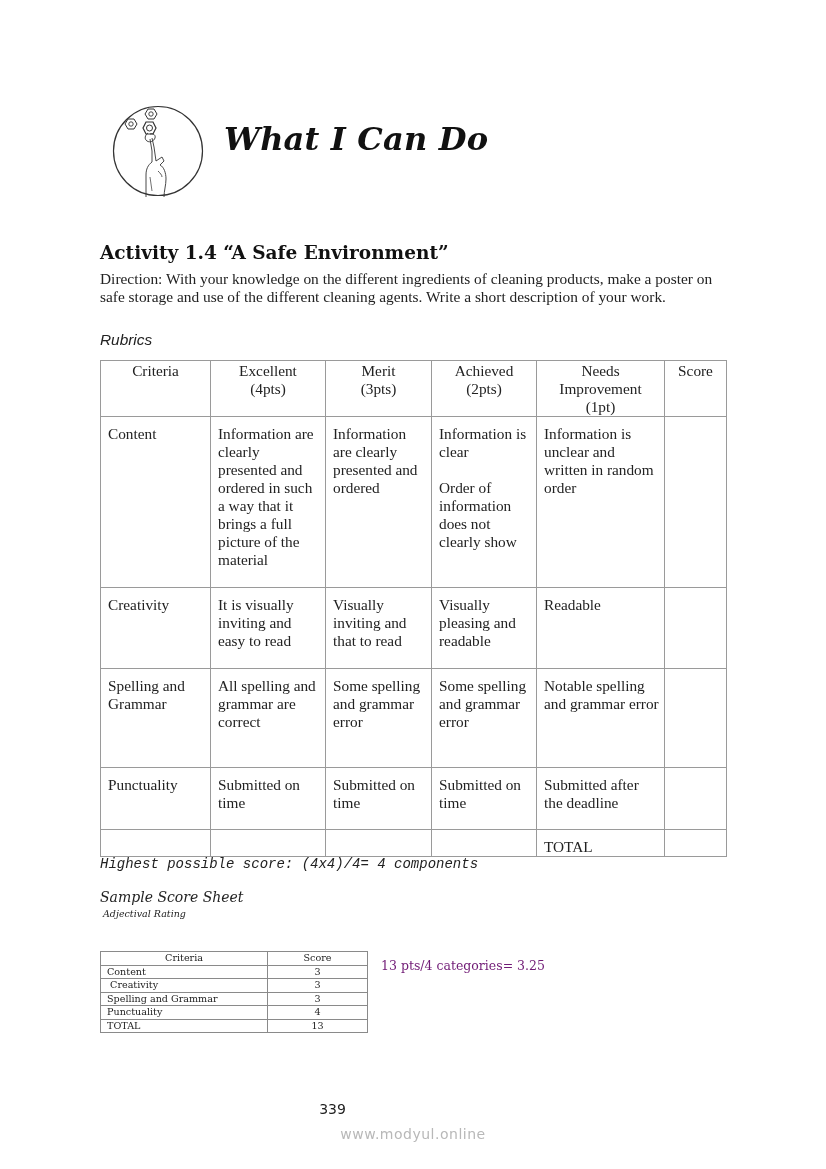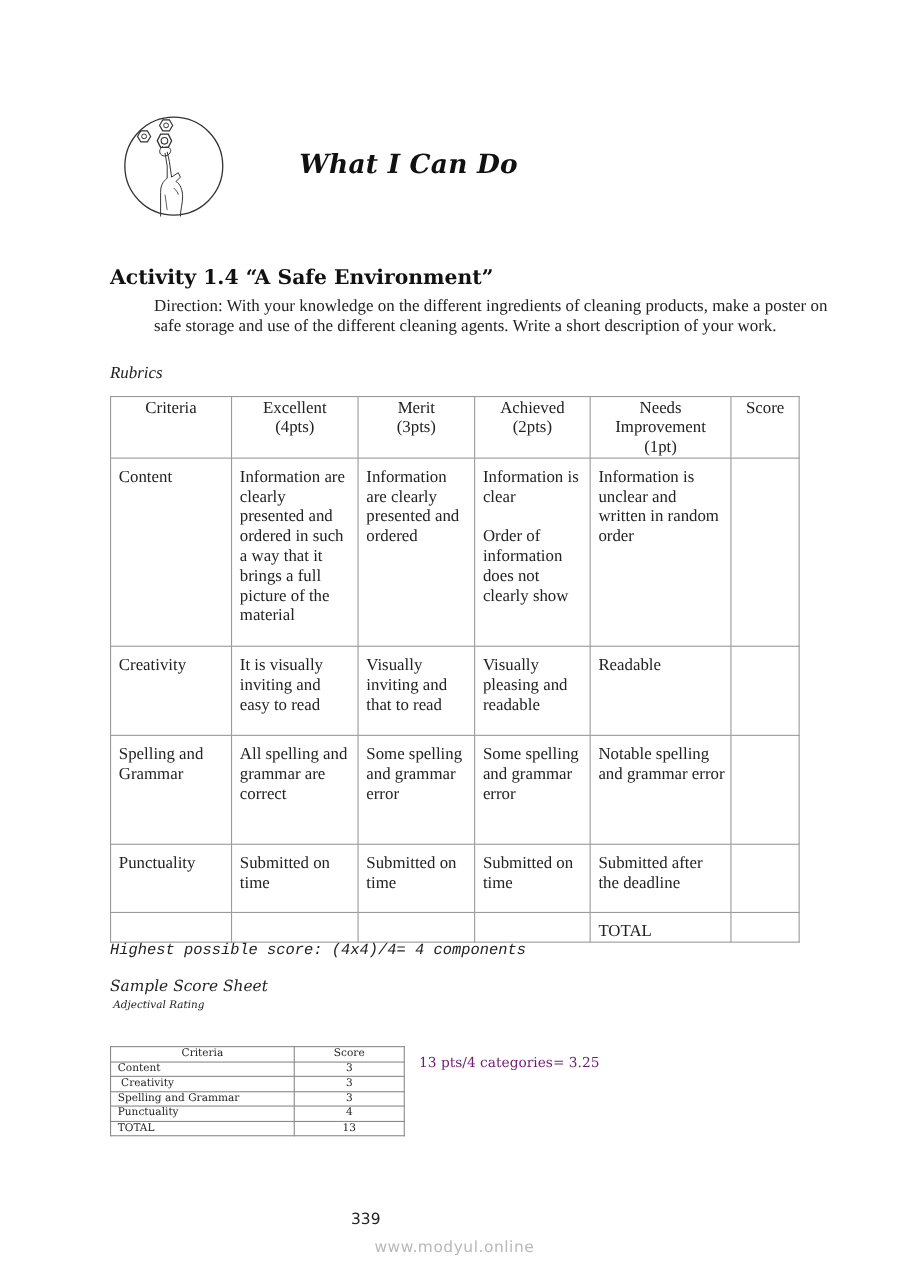--- a/index.html
+++ b/index.html
@@ -1,26 +1,26 @@
 <!DOCTYPE html>
 <html><head>
 <meta charset="utf-8">
 <style>
   html, body { margin: 0; padding: 0; background: #ffffff; }
   body { width: 826px; height: 1169px; position: relative; overflow: hidden;
          font-family: "DejaVu Serif", "Liberation Serif", serif; color: #1a1a1a; }
   .abs { position: absolute; }
 
   .icon-circle { left: 112px; top: 105px; width: 92px; height: 92px; }
-  .heading-title { left: 224px; top: 134px; font-family: "DejaVu Serif", serif; font-weight: bold; font-style: italic;
-                   font-size: 24px; letter-spacing: 0.2px; color: #111; margin-left: 48px; }
+  .heading-title { left: 224px; top: 120px; font-family: "DejaVu Serif", serif; font-weight: bold; font-style: italic;
+                   font-size: 32px; letter-spacing: 0.2px; color: #111; }
 
   .activity-title { left: 100px; top: 242px; font-family: "DejaVu Serif", serif; font-weight: bold; font-size: 18.5px; color: #111; }
-  .direction { left: 100px; top: 270px; width: 640px; font-family: "Liberation Serif", serif; font-size: 15.4px; line-height: 18px; color: #222; margin-left: 40px; }
-  .rubrics-label { left: 100px; top: 331px; font-family: Liberation Serif, serif; font-style: italic; font-size: 15.4px; color: #222; }
+  .direction { left: 100px; top: 270px; width: 640px; font-family: "Liberation Serif", serif; font-size: 15.4px; line-height: 18px; color: #222; }
+  .rubrics-label { left: 100px; top: 331px; font-family: Liberation Sans, sans-serif; font-style: italic; font-size: 15.4px; color: #222; }
 
   table.rubric { position: absolute; left: 100px; top: 360px; border-collapse: collapse;
                  font-family: "Liberation Serif", serif; font-size: 15.3px; line-height: 18px; color: #222; }
   table.rubric td, table.rubric th { border: 1px solid #9a9a9a; vertical-align: top; padding: 0; }
   table.rubric th { font-weight: normal; text-align: center; padding-top: 1px; }
   table.rubric td { text-align: left; padding: 8px 4px 0 7px; }
   table.rubric td.crit { padding-left: 7px; }
   .cell-p2 { margin-top: 18px; display: block; }
 
   .hps { left: 100px; top: 856px; font-family: Liberation Mono, monospace; font-style: italic; font-size: 14px; color: #222; }

